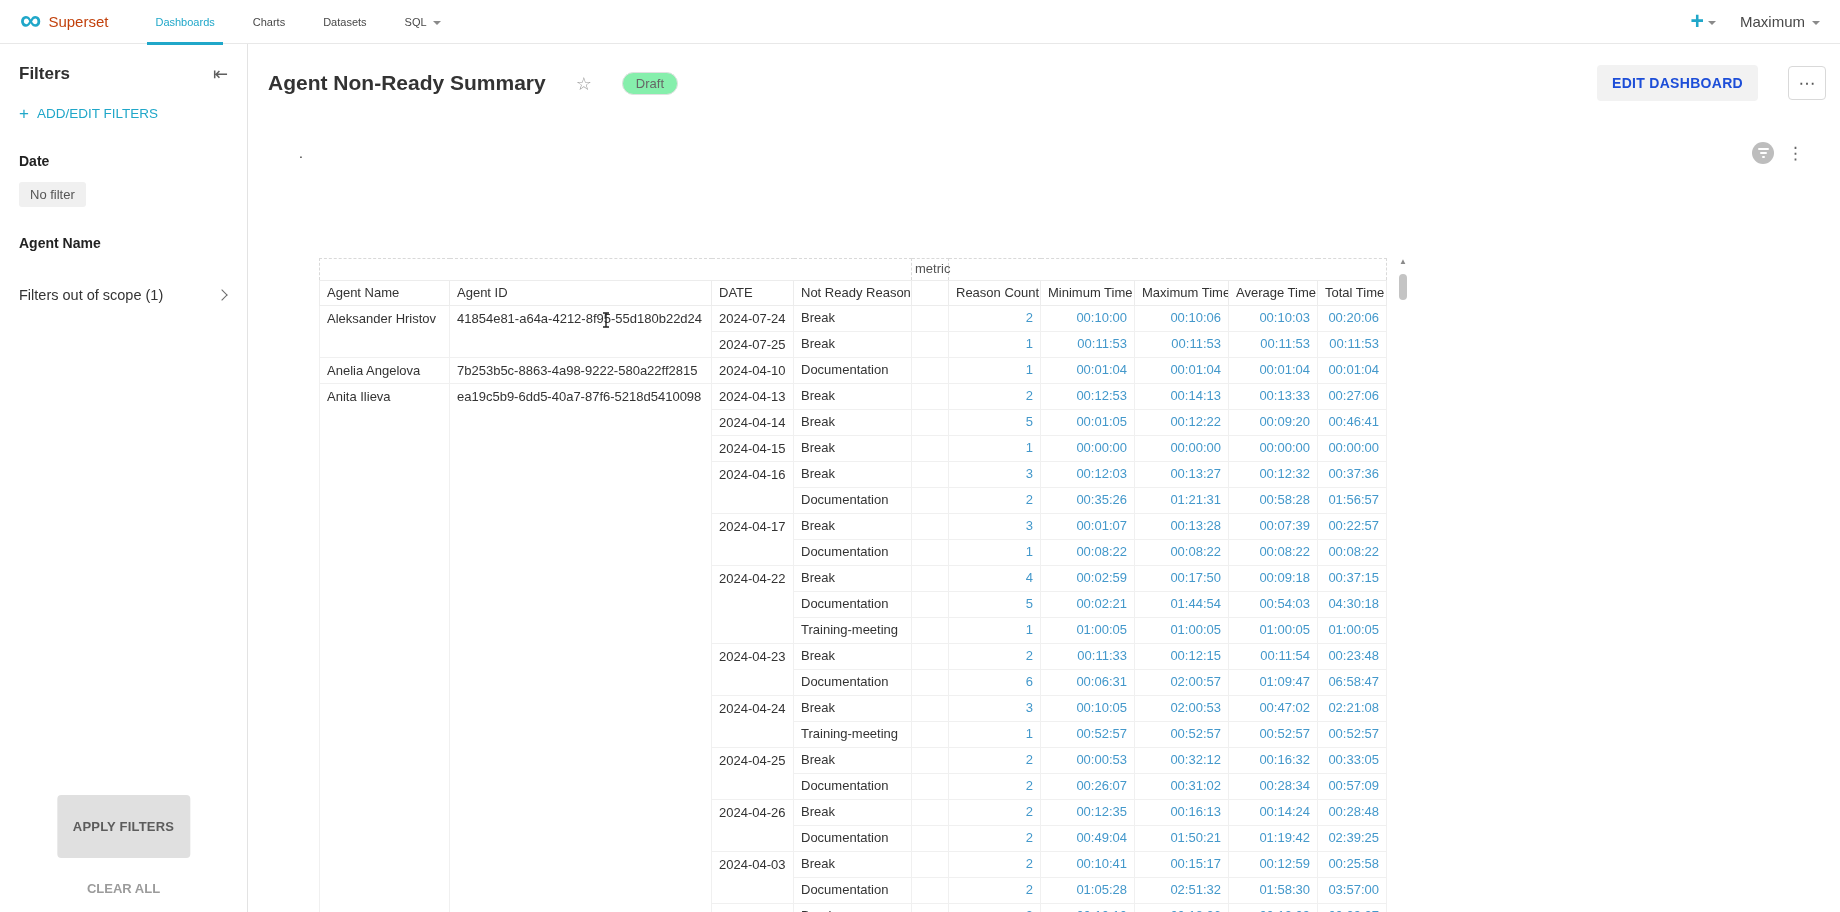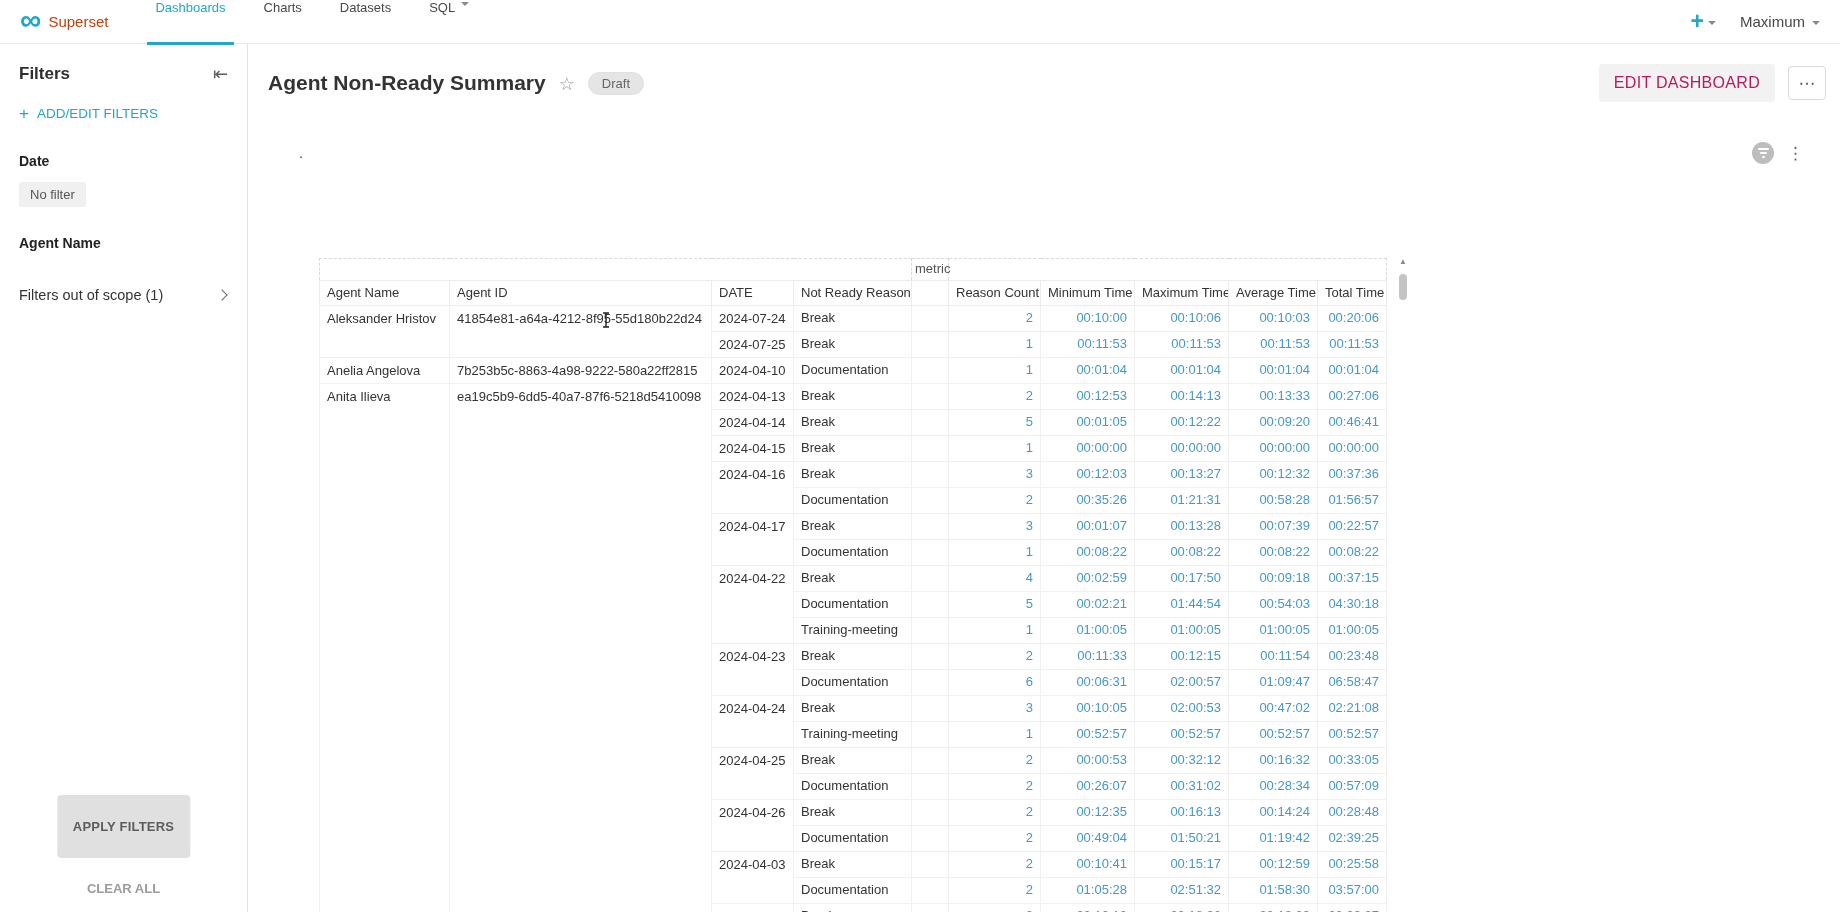--- a/index.html
+++ b/index.html
@@ -7,21 +7,21 @@
     font-family:"Liberation Sans", sans-serif; color:#333; }
   .app { position:relative; width:1840px; height:912px; }
 
   
   .topnav { position:absolute; top:0; left:0; right:0; height:44px; background:#fff;
     border-bottom:1px solid #e8e8e8; display:flex; align-items:center; padding:0 20px; z-index:20; }
   .logo { display:flex; align-items:center; gap:7px; margin-right:28px; cursor:pointer; }
   .logo-mark { color:#20a7c9; font-size:30px; font-weight:700; line-height:0.8; margin-top:-4px; }
   .logo-text { font-size:15px; font-weight:400; color:#c2410c; }
   .nav-items { display:flex; height:44px; }
-  .nav-item { padding:0 19px; display:flex; align-items:flex-start; gap:6px; font-size:13px;
+  .nav-item { padding:0 19px; display:flex; align-items:center; gap:6px; font-size:11px;
     color:#484848; cursor:pointer; position:relative; }
   .nav-item.active { color:#20a7c9; }
   .nav-item.active::after { content:""; position:absolute; left:11px; right:11px; bottom:-1px;
     height:3px; background:#20a7c9; }
   .caret { width:0; height:0; border-left:4px solid transparent; border-right:4px solid transparent;
     border-top:4px solid #8a8a8a; display:inline-block; margin-top:2px; }
   .nav-right { margin-left:auto; display:flex; align-items:center; gap:24px; }
   .plus-btn { display:flex; align-items:center; gap:4px; cursor:pointer; }
   .plus-glyph { color:#20a7c9; font-size:23px; font-weight:600; line-height:1; }
   .settings { display:flex; align-items:center; gap:7px; font-size:15px; color:#484848; cursor:pointer; }
@@ -49,28 +49,28 @@
     transform:rotate(-45deg); margin-right:2px; }
   .apply-btn { position:absolute; left:50%; transform:translateX(-50%); bottom:54px;
     background:#e0e0e0; color:#5c5c5c; border:none; border-radius:4px; font-size:13px; font-weight:700;
     letter-spacing:.2px; padding:24px 16px; cursor:pointer; font-family:inherit; white-space:nowrap; }
   .clear-btn { position:absolute; left:50%; transform:translateX(-50%); bottom:16px;
     background:none; border:none; color:#9b9b9b; font-size:13px; font-weight:600;
     cursor:pointer; font-family:inherit; white-space:nowrap; }
 
   
   .main { position:absolute; top:44px; left:248px; right:0; bottom:0; background:#fff; overflow:hidden; }
-  .dash-header { display:flex; align-items:center; height:78px; padding:0 14px 0 20px; gap:13px; }
+  .dash-header { display:flex; align-items:center; height:78px; padding:0 14px 0 20px; gap:30px; }
   .dash-title { font-size:21px; font-weight:600; color:#333; }
   .star { color:#999; font-size:18px; cursor:pointer; margin-top:2px; }
-  .draft-badge { background:#e5e5e5; border:1px solid #e0e0e0; color:#666; font-size:13px;
+  .draft-badge { background:#86efac; border:1px solid #e0e0e0; color:#666; font-size:13px;
     padding:3px 13px; border-radius:12px; }
   .header-spacer { flex:1; }
-  .edit-btn { background:#f2f2f2; color:#be185d; border:none; border-radius:4px; font-size:16px;
-    font-weight:400; letter-spacing:.3px; padding:10px 15px; cursor:pointer; font-family:inherit; }
+  .edit-btn { background:#f2f2f2; color:#1d4ed8; border:none; border-radius:4px; font-size:14px;
+    font-weight:700; letter-spacing:.3px; padding:10px 15px; cursor:pointer; font-family:inherit; }
   .kebab-btn { width:38px; height:34px; border:1px solid #d9d9d9; border-radius:4px; background:#fff;
     color:#555; font-size:17px; display:flex; align-items:center; justify-content:center; cursor:pointer; }
 
   .tab-bar { margin:12px 33px 0 51px; border-bottom:1px solid #ececec; display:flex; padding-left:2px; }
   .tab { padding:12px 17px 14px; font-size:15.5px; color:#484848; cursor:pointer; position:relative; }
   .tab.active { color:#20a7c9; }
   .tab.active::after { content:""; position:absolute; left:9px; right:9px; bottom:-1px; height:2px;
     background:#20a7c9; }
 
   .chart-header { margin:20px 36px 0 51px; display:flex; align-items:center; }

